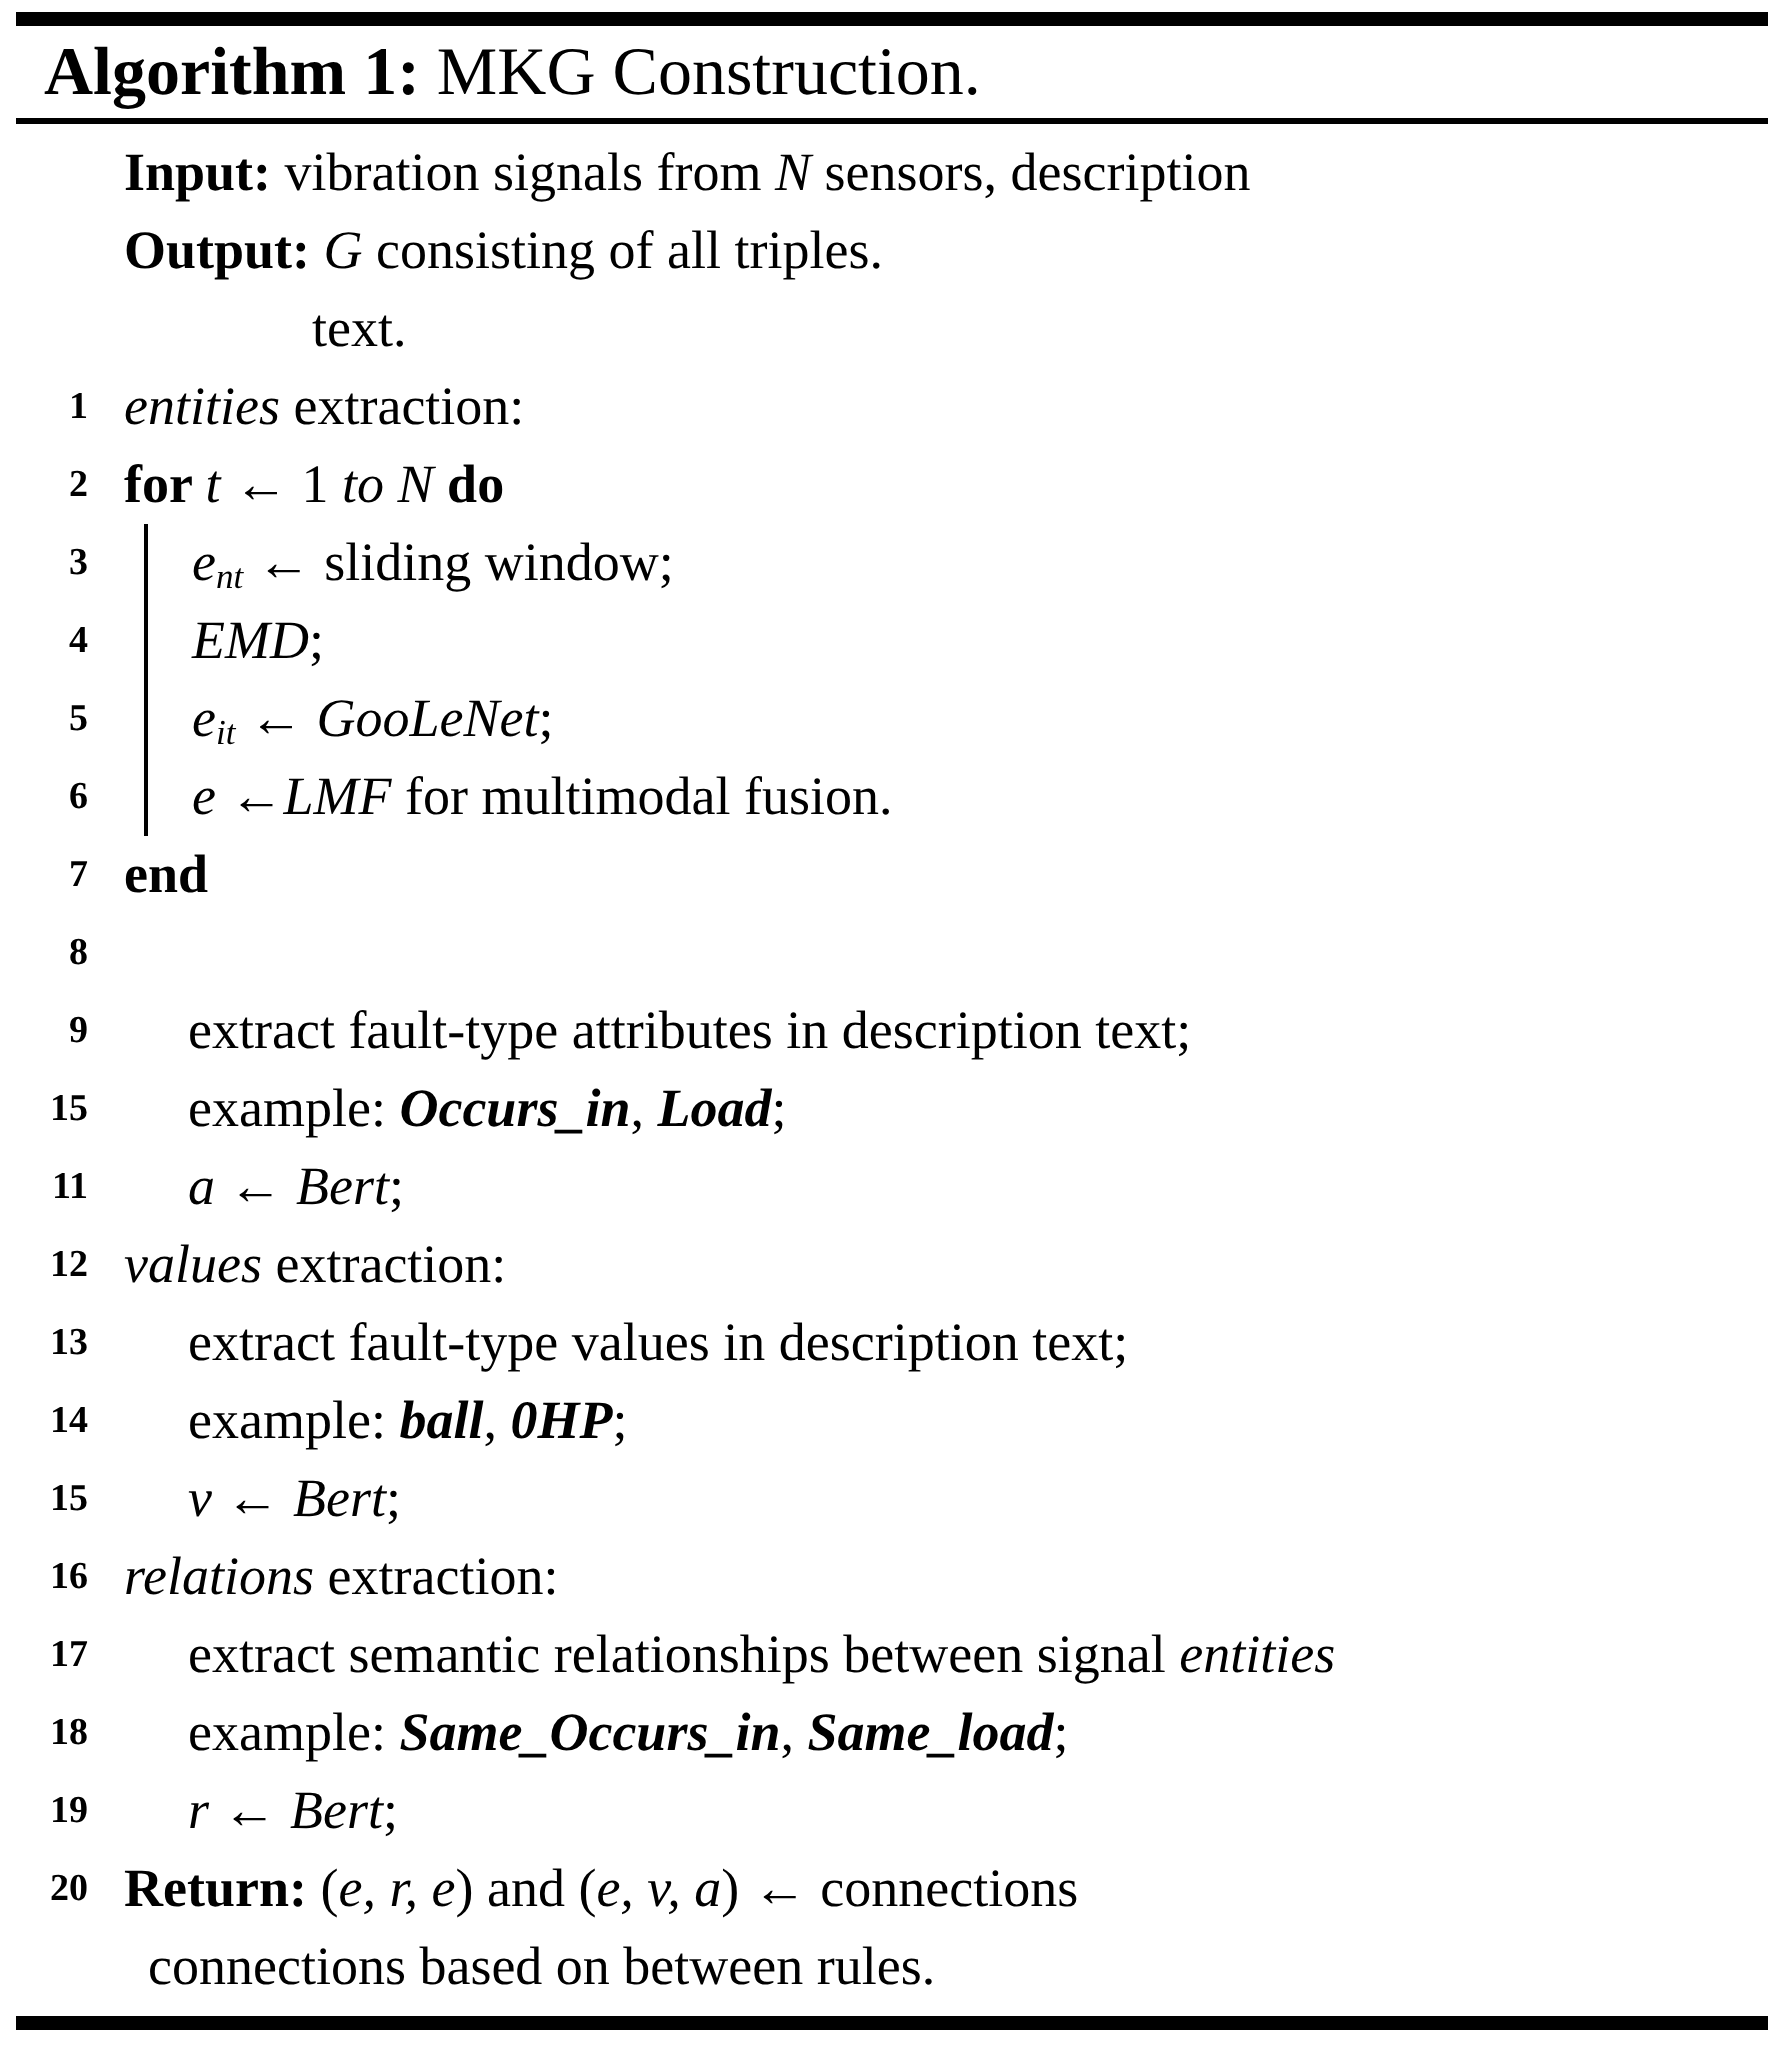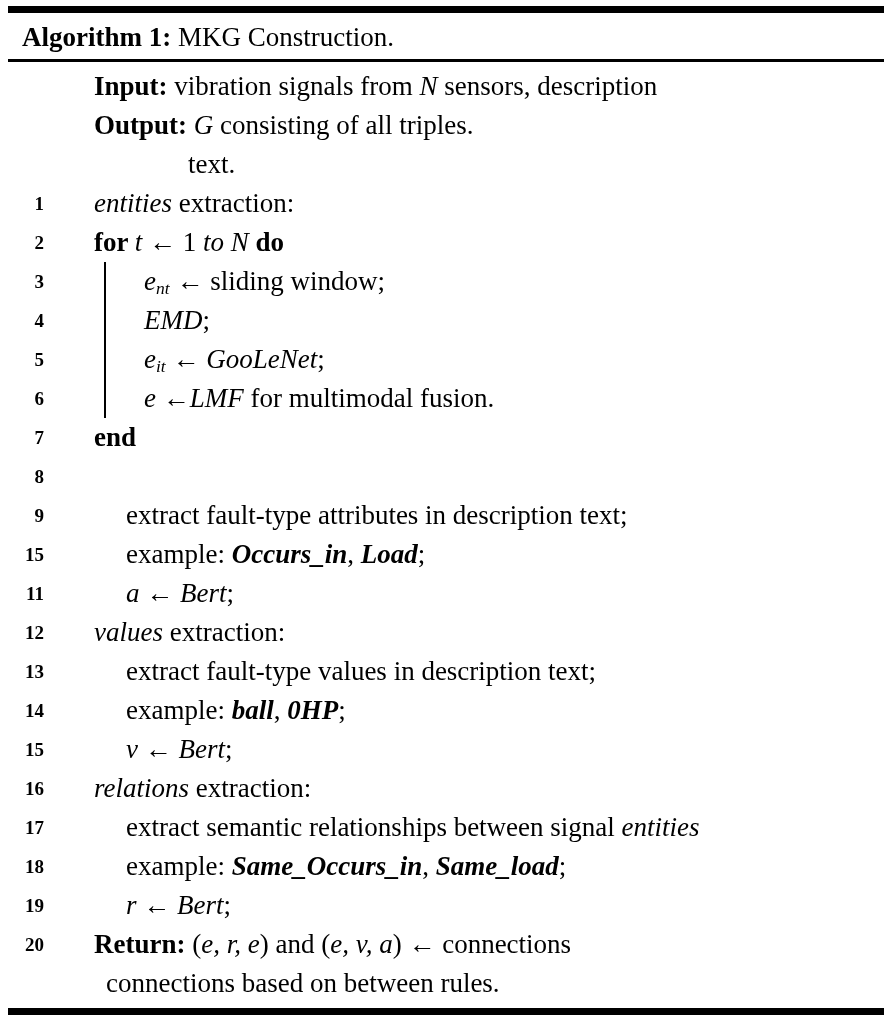--- a/index.html
+++ b/index.html
@@ -20,55 +20,54 @@
     height: 7px;
     background: #000;
   }
   .rule-thin {
     height: 3px;
     background: #000;
   }
   .title-row {
     height: 46px;
     line-height: 48px;
-    font-size: 27px;
+    font-size: 34px;
     padding-left: 14px;
     white-space: pre;
   }
   .title-label { font-weight: bold; }
   .algo-body {
     padding-top: 5px;
     padding-bottom: 5px;
   }
   .row {
     display: flex;
     height: 39px;
     line-height: 39px;
     font-size: 27px;
     white-space: pre;
-    gap: 32px;
   }
   .num {
     flex: none;
     width: 36px;
     text-align: right;
     font-weight: bold;
     font-size: 19px;
     line-height: 39px;
   }
   .content { white-space: pre; }
   .ind-header      .content { padding-left: 18px; }
   .ind-header-cont .content { padding-left: 112px; }
   .ind-l0          .content { padding-left: 18px; }
   .ind-l0cont      .content { padding-left: 30px; }
   .ind-l1          .content { padding-left: 50px; }
   .ind-bar         .content {
     margin-left: 28px;
     border-left: 2px solid #000;
-    padding-left: 38px;
+    padding-left: 22px;
   }
   .s-r  { }
   .s-b  { font-weight: bold; }
   .s-i  { font-style: italic; }
   .s-m  { font-style: italic; }
   .s-bi { font-weight: bold; font-style: italic; }
   .s-sub {
     font-style: italic;
     font-size: 0.65em;
     position: relative;

